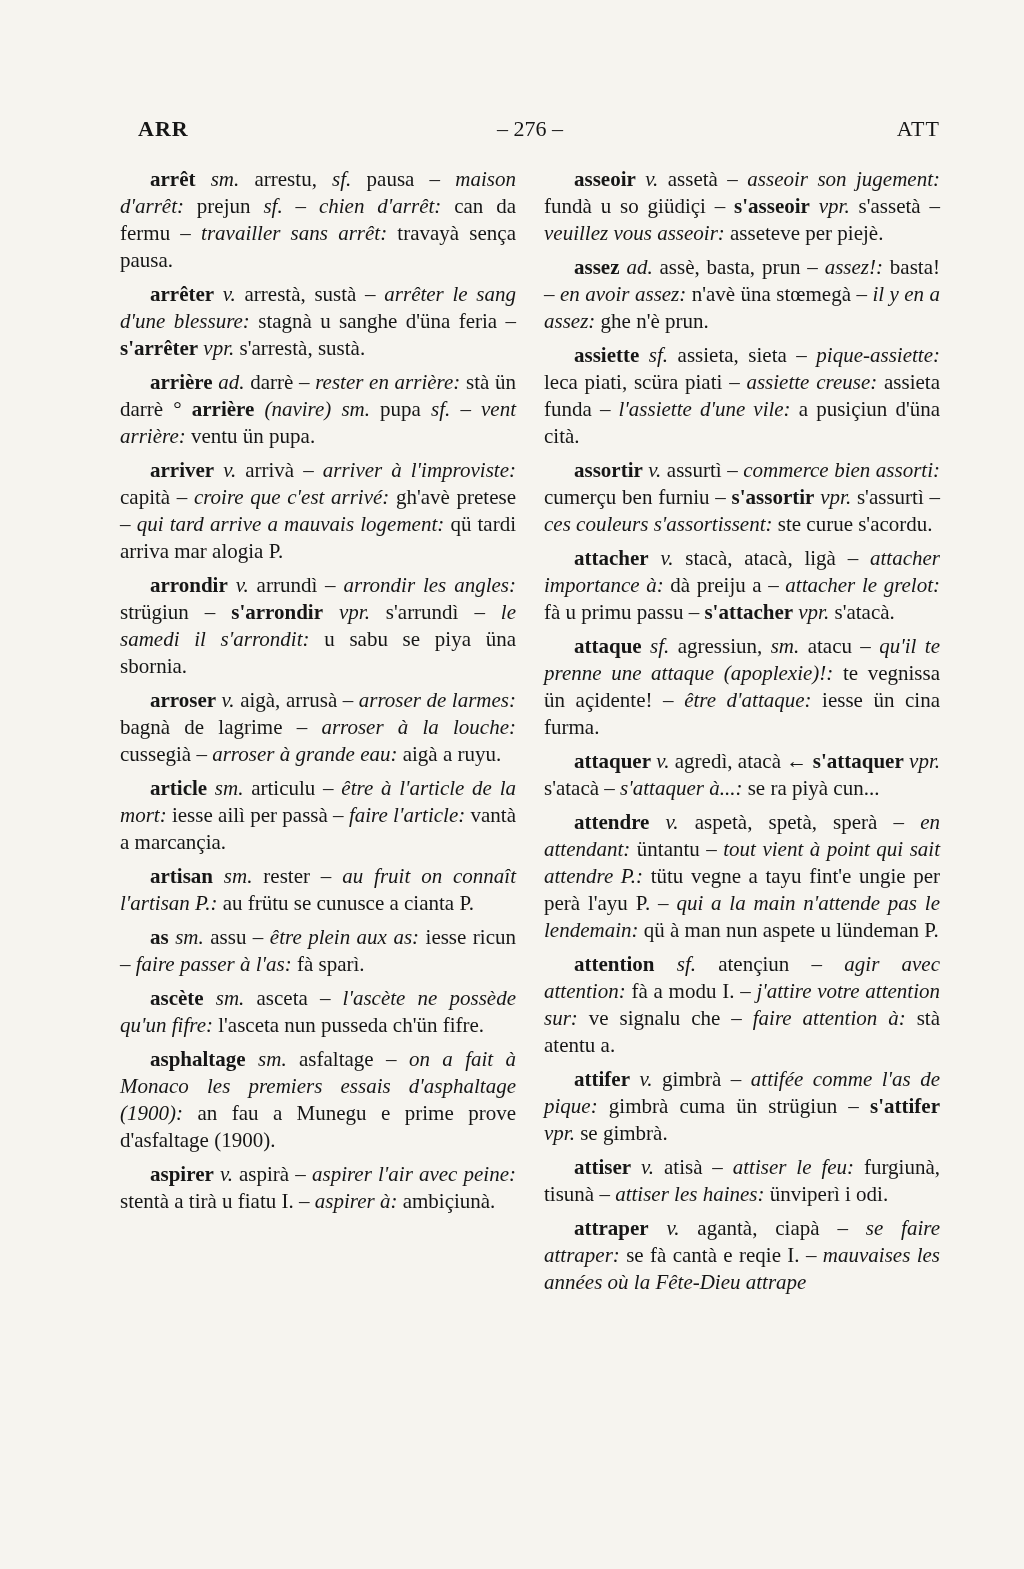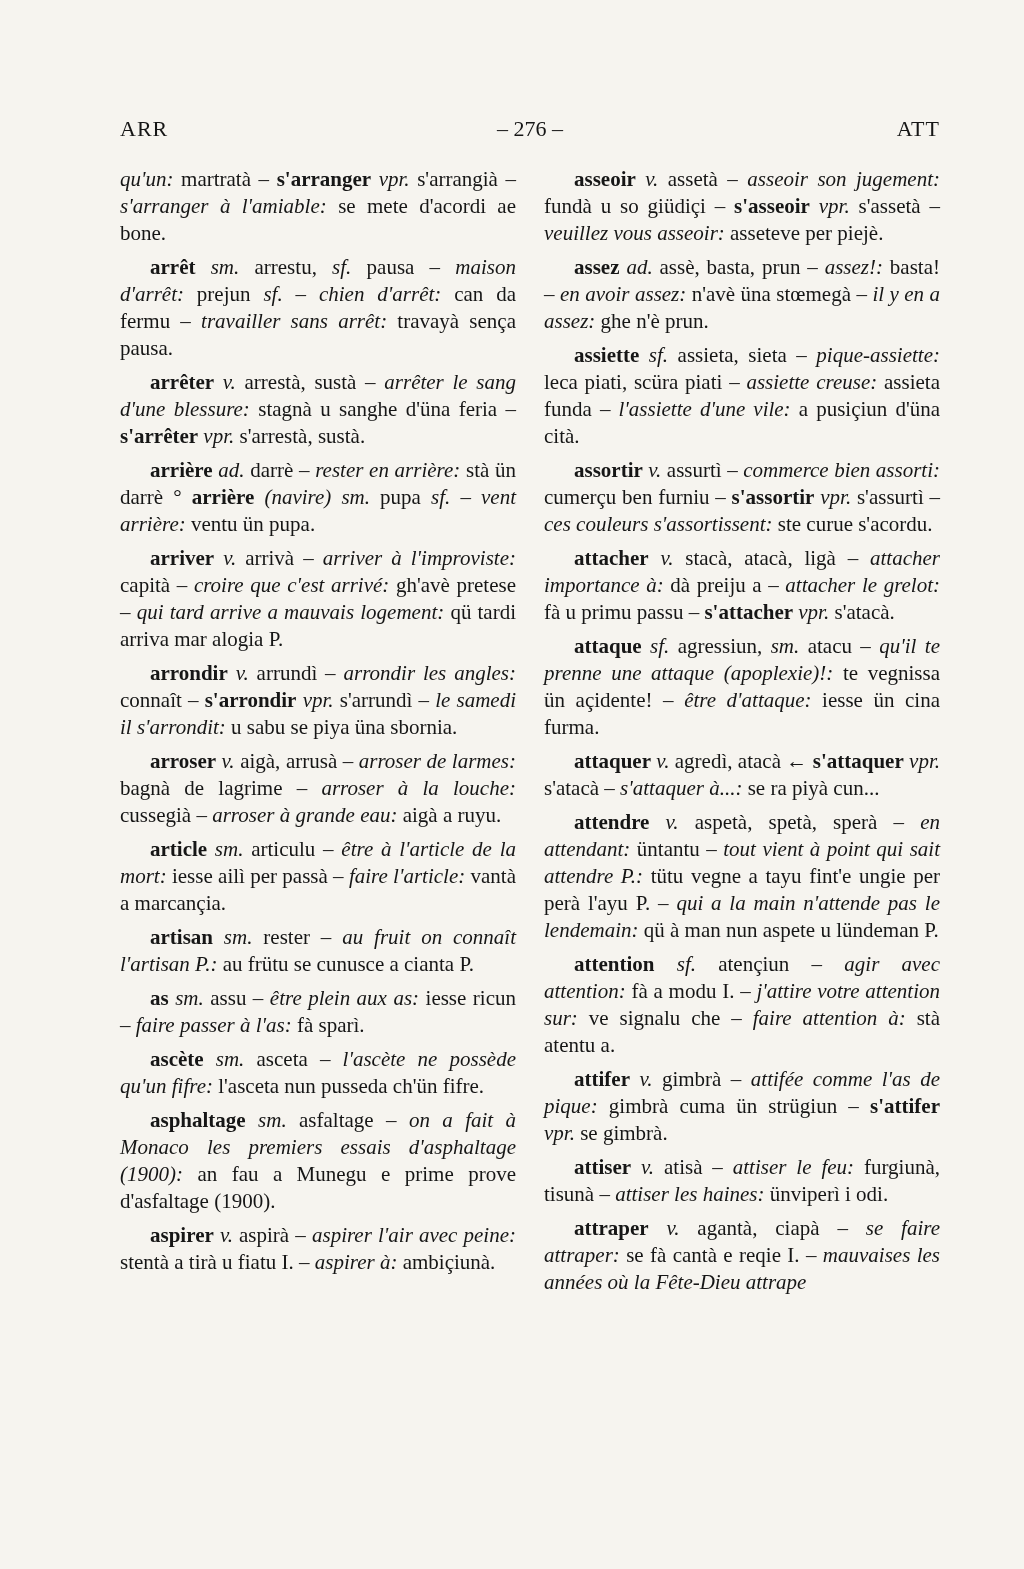--- a/index.html
+++ b/index.html
@@ -14,21 +14,21 @@
   }
   .page-header{
     position:absolute;
     left:120px;
     right:84px;
     top:116px;
     height:30px;
     font-size:22px;
     letter-spacing:1px;
   }
-  .page-header .head-left{position:absolute;left:0;top:0;}
+  .page-header .head-left{position:absolute;left:18px;top:0;font-weight:bold;}
   .page-header .head-right{position:absolute;right:0;top:0;}
   .page-header .head-center{position:absolute;left:50%;transform:translateX(-50%);top:0;letter-spacing:0;}
   .text-columns{
     position:absolute;
     left:120px;
     top:166px;
     width:820px;
     display:flex;
     gap:28px;
   }
@@ -49,26 +49,25 @@
 <body>
 
 <div class="page">
   <div class="page-header">
     <span class="head-left">ARR</span>
     <span class="head-center">– 276 –</span>
     <span class="head-right">ATT</span>
   </div>
   <div class="text-columns">
     <div class="col">
-        <p class="entry cont"><span class="i">qu'un:</span><span class="r"> martratà – </span><span class="b">s'arranger</span><span class="i"> vpr.</span><span class="r"> s'arrangià – </span><span class="i">s'arranger à l'amiable:</span><span class="r"> se mete d'acordi ae bone.</span></p>
         <p class="entry"><span class="b">arrêt</span><span class="i"> sm.</span><span class="r"> arrestu, </span><span class="i">sf.</span><span class="r"> pausa – </span><span class="i">maison d'arrêt:</span><span class="r"> prejun </span><span class="i">sf.</span><span class="r"> – </span><span class="i">chien d'arrêt:</span><span class="r"> can da fermu – </span><span class="i">travailler sans arrêt:</span><span class="r"> travayà sença pausa.</span></p>
         <p class="entry"><span class="b">arrêter</span><span class="i"> v.</span><span class="r"> arrestà, sustà – </span><span class="i">arrêter le sang d'une blessure:</span><span class="r"> stagnà u sanghe d'üna feria – </span><span class="b">s'arrêter</span><span class="i"> vpr.</span><span class="r"> s'arrestà, sustà.</span></p>
         <p class="entry"><span class="b">arrière</span><span class="i"> ad.</span><span class="r"> darrè – </span><span class="i">rester en arrière:</span><span class="r"> stà ün darrè ° </span><span class="b">arrière</span><span class="i"> (navire) sm.</span><span class="r"> pupa </span><span class="i">sf.</span><span class="r"> – </span><span class="i">vent arrière:</span><span class="r"> ventu ün pupa.</span></p>
         <p class="entry"><span class="b">arriver</span><span class="i"> v.</span><span class="r"> arrivà – </span><span class="i">arriver à l'improviste:</span><span class="r"> capità – </span><span class="i">croire que c'est arrivé:</span><span class="r"> gh'avè pretese – </span><span class="i">qui tard arrive a mauvais logement:</span><span class="r"> qü tardi arriva mar alogia P.</span></p>
-        <p class="entry"><span class="b">arrondir</span><span class="i"> v.</span><span class="r"> arrundì – </span><span class="i">arrondir les angles:</span><span class="r"> connaît – </span><span class="b">s'arrondir</span><span class="i"> vpr.</span><span class="r"> s'arrundì – </span><span class="i">le samedi il s'arrondit:</span><span class="r"> u sabu se piya üna sbornia.</span></p>
+        <p class="entry"><span class="b">arrondir</span><span class="i"> v.</span><span class="r"> arrundì – </span><span class="i">arrondir les angles:</span><span class="r"> strügiun – </span><span class="b">s'arrondir</span><span class="i"> vpr.</span><span class="r"> s'arrundì – </span><span class="i">le samedi il s'arrondit:</span><span class="r"> u sabu se piya üna sbornia.</span></p>
         <p class="entry"><span class="b">arroser</span><span class="i"> v.</span><span class="r"> aigà, arrusà – </span><span class="i">arroser de larmes:</span><span class="r"> bagnà de lagrime – </span><span class="i">arroser à la louche:</span><span class="r"> cussegià – </span><span class="i">arroser à grande eau:</span><span class="r"> aigà a ruyu.</span></p>
         <p class="entry"><span class="b">article</span><span class="i"> sm.</span><span class="r"> articulu – </span><span class="i">être à l'article de la mort:</span><span class="r"> iesse ailì per passà – </span><span class="i">faire l'article:</span><span class="r"> vantà a marcançia.</span></p>
         <p class="entry"><span class="b">artisan</span><span class="i"> sm.</span><span class="r"> rester – </span><span class="i">au fruit on connaît l'artisan P.:</span><span class="r"> au frütu se cunusce a cianta P.</span></p>
         <p class="entry"><span class="b">as</span><span class="i"> sm.</span><span class="r"> assu – </span><span class="i">être plein aux as:</span><span class="r"> iesse ricun – </span><span class="i">faire passer à l'as:</span><span class="r"> fà sparì.</span></p>
         <p class="entry"><span class="b">ascète</span><span class="i"> sm.</span><span class="r"> asceta – </span><span class="i">l'ascète ne possède qu'un fifre:</span><span class="r"> l'asceta nun pusseda ch'ün fifre.</span></p>
         <p class="entry"><span class="b">asphaltage</span><span class="i"> sm.</span><span class="r"> asfaltage – </span><span class="i">on a fait à Monaco les premiers essais d'asphaltage (1900):</span><span class="r"> an fau a Munegu e prime prove d'asfaltage (1900).</span></p>
         <p class="entry"><span class="b">aspirer</span><span class="i"> v.</span><span class="r"> aspirà – </span><span class="i">aspirer l'air avec peine:</span><span class="r"> stentà a tirà u fiatu I. – </span><span class="i">aspirer à:</span><span class="r"> ambiçiunà.</span></p>
       </div>
     <div class="col">
         <p class="entry"><span class="b">asseoir</span><span class="i"> v.</span><span class="r"> assetà – </span><span class="i">asseoir son jugement:</span><span class="r"> fundà u so giüdiçi – </span><span class="b">s'asseoir</span><span class="i"> vpr.</span><span class="r"> s'assetà – </span><span class="i">veuillez vous asseoir:</span><span class="r"> asseteve per piejè.</span></p>

